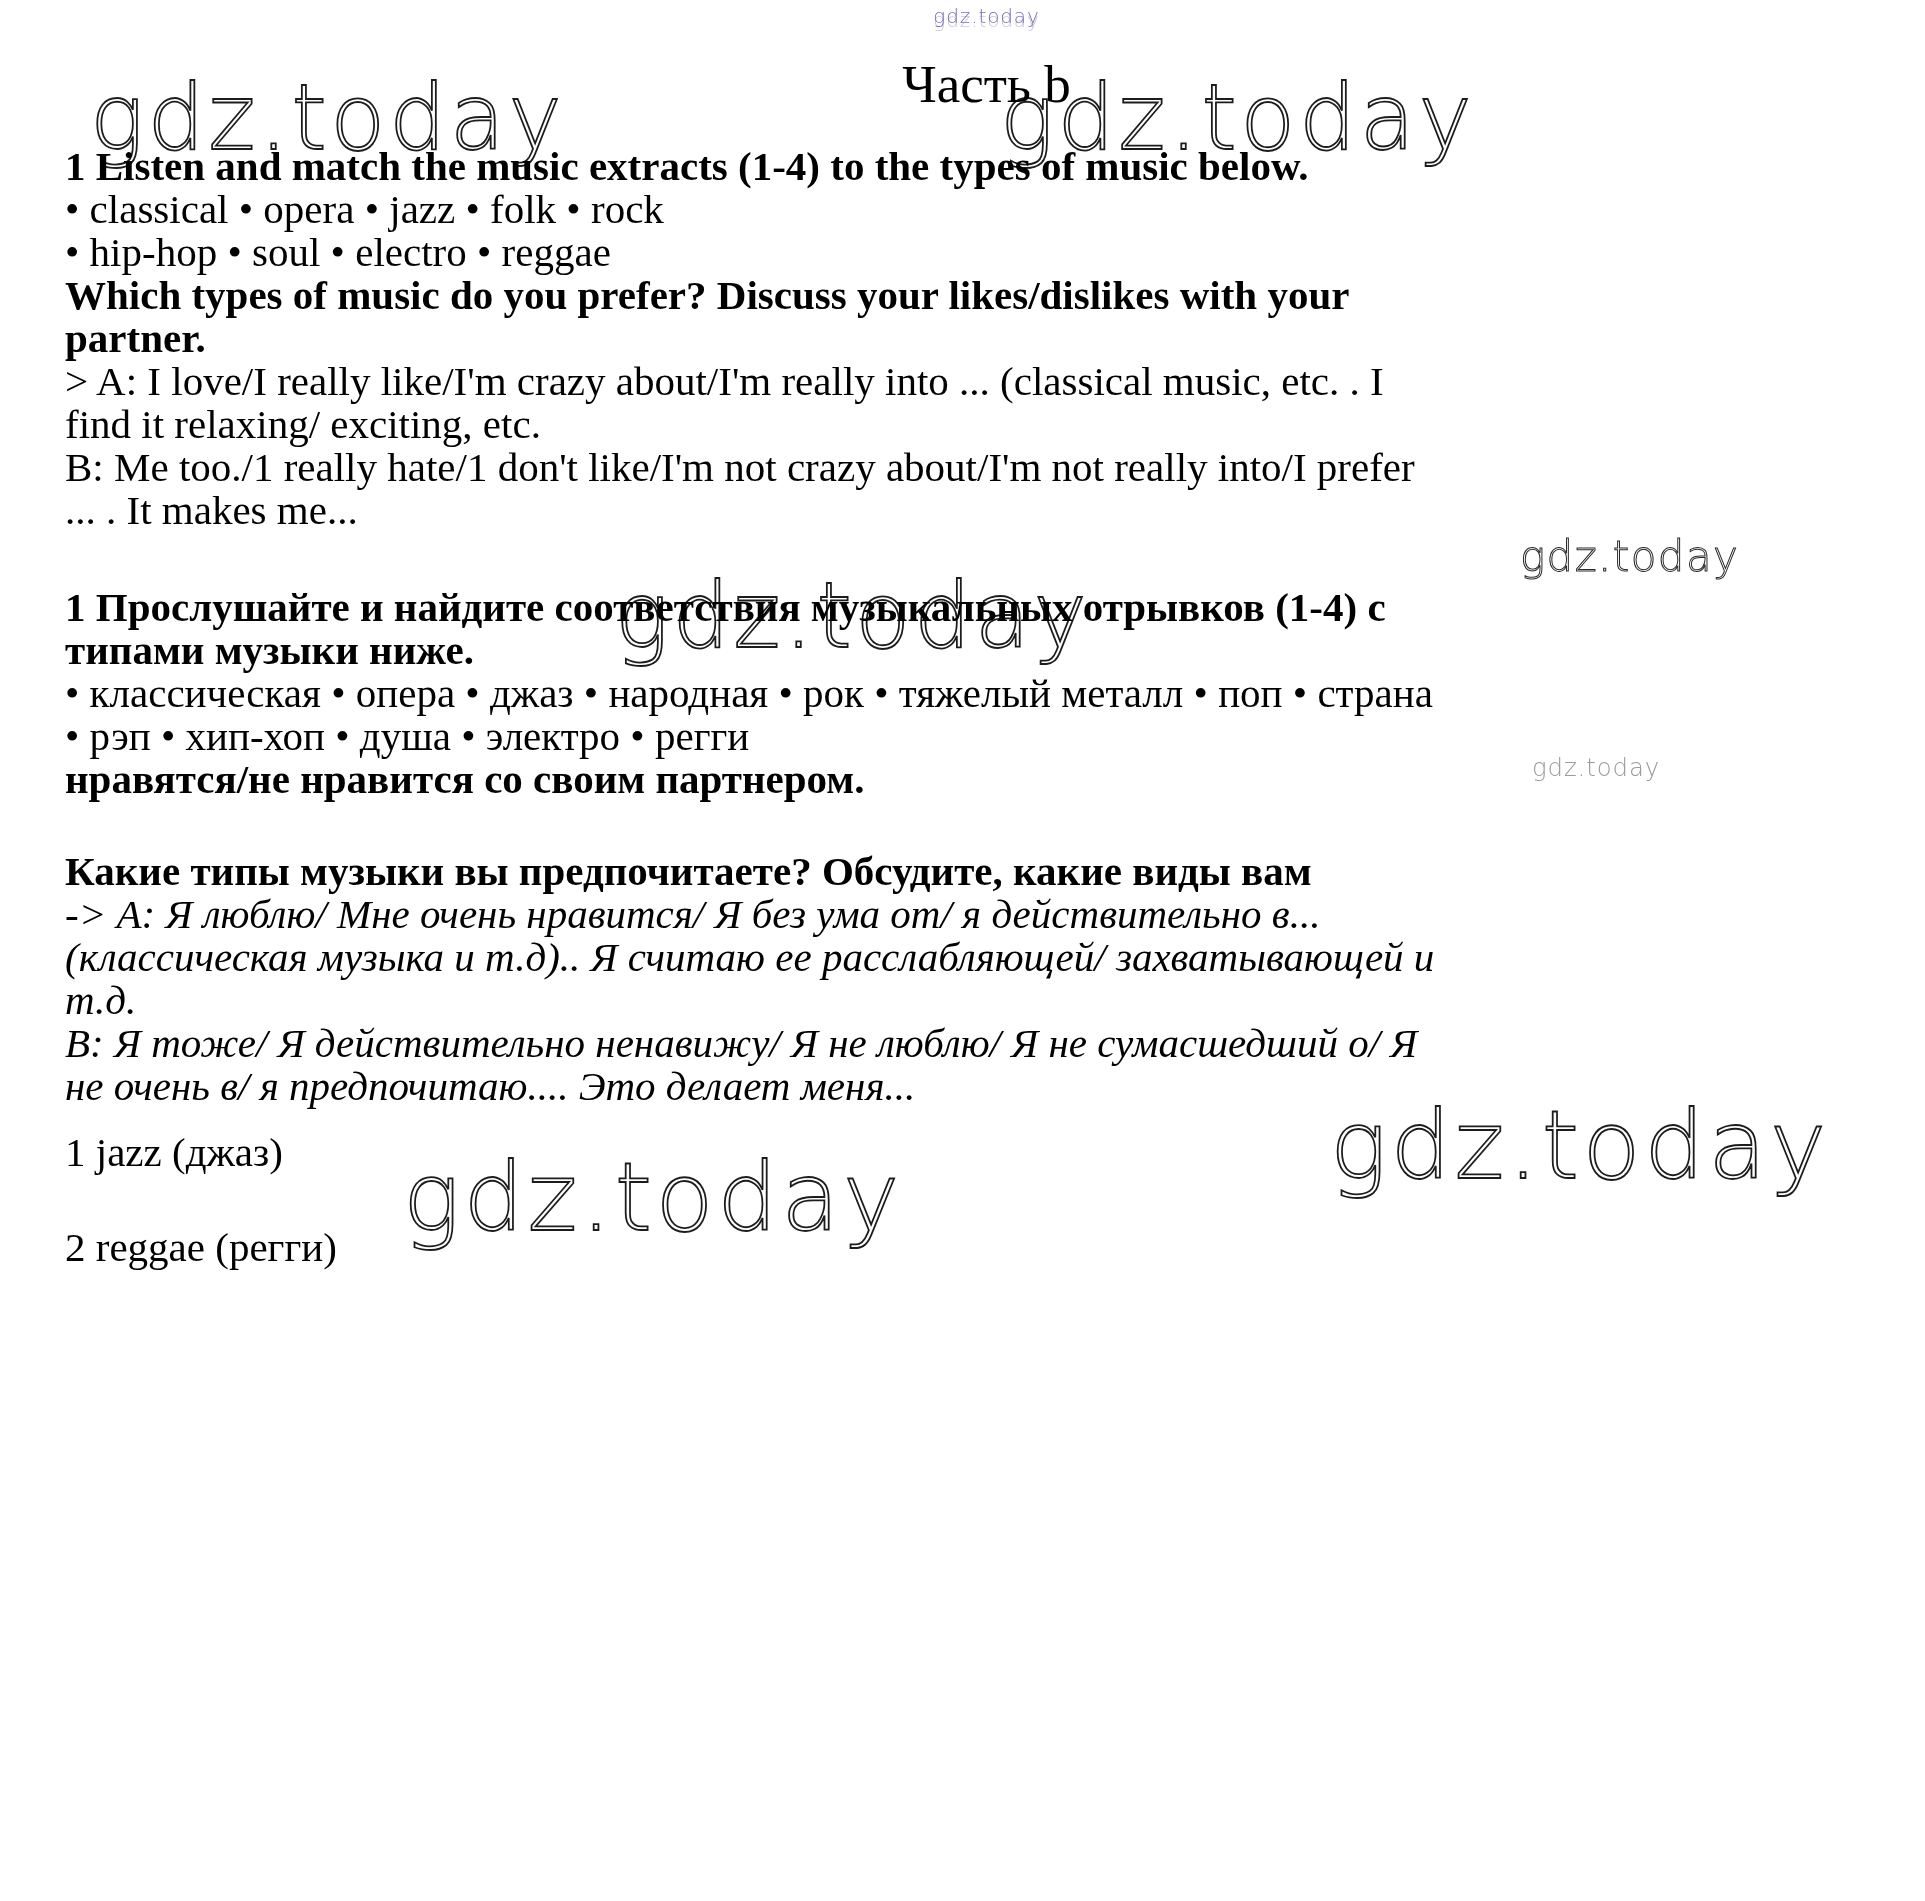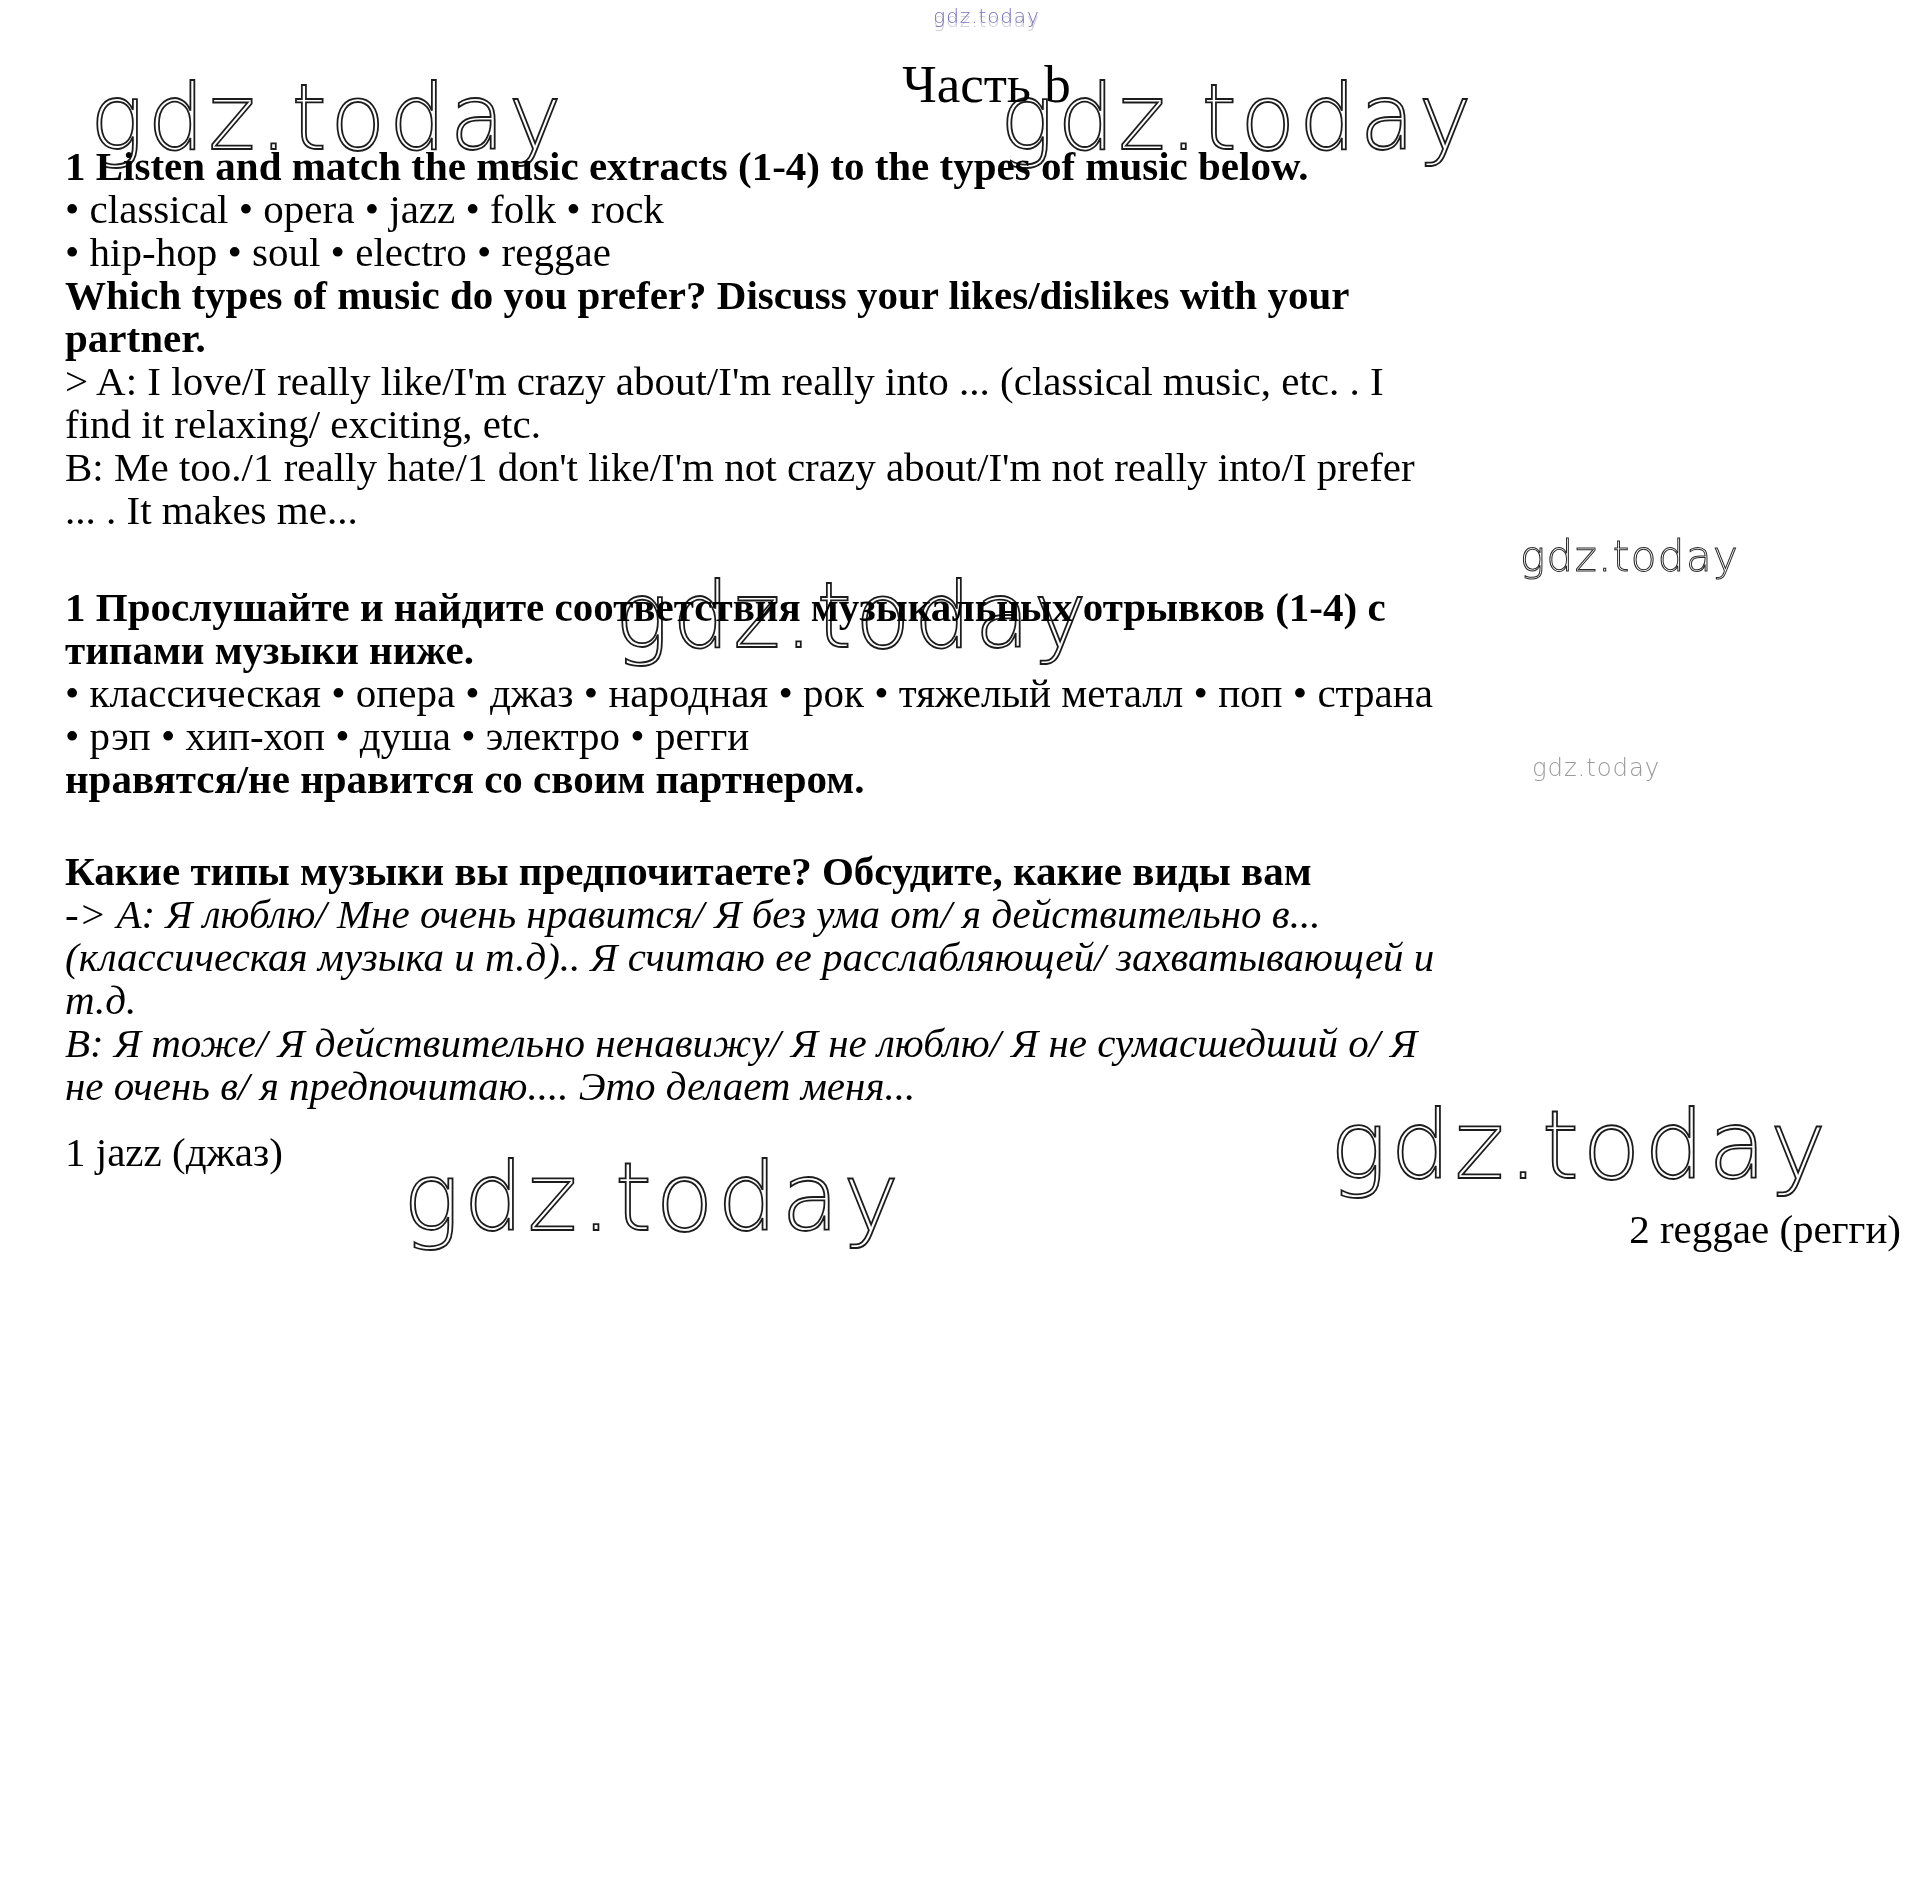--- a/index.html
+++ b/index.html
@@ -33,21 +33,21 @@
     width: 1836px;
     font-size: 41px;
     line-height: 43px;
   }
   .line { white-space: nowrap; }
   .b { font-weight: bold; }
   .i { font-style: italic; }
   .gap-ru1 { margin-top: 54px; }
   .gap-ru2 { margin-top: 49px; }
   .gap-ans1 { margin-top: 22.6px; }
-  .gap-ans2 { margin-top: 34px; text-align: right; }
+  .gap-ans2 { margin-top: 52px; }
 
   
   .wm {
     position: absolute;
     font-family: "DejaVu Sans", sans-serif;
     font-weight: 200;
     letter-spacing: 3.6px;
     white-space: nowrap;
     color: #1c1c1c;
     -webkit-text-fill-color: transparent;

